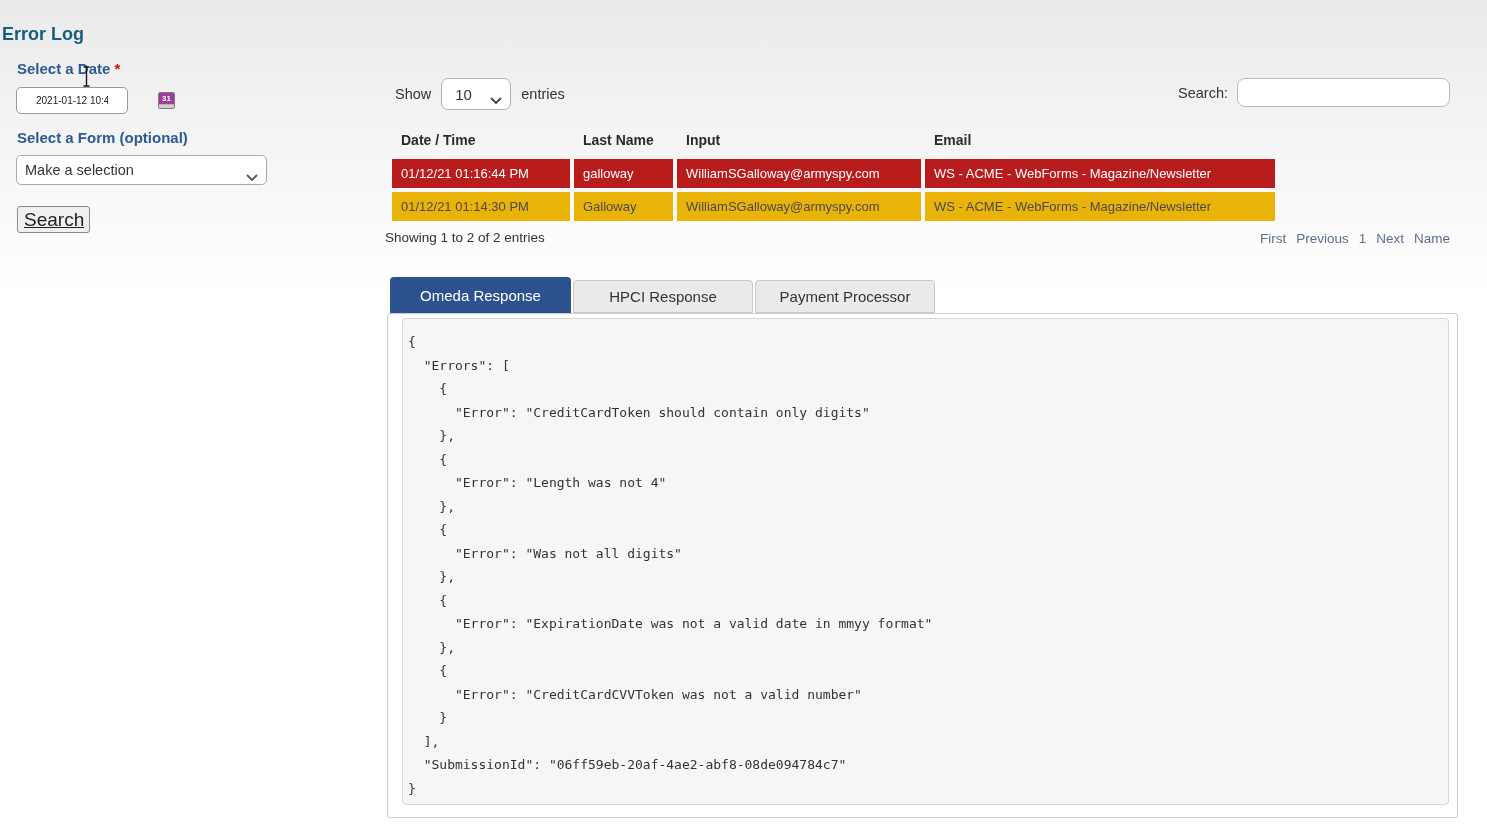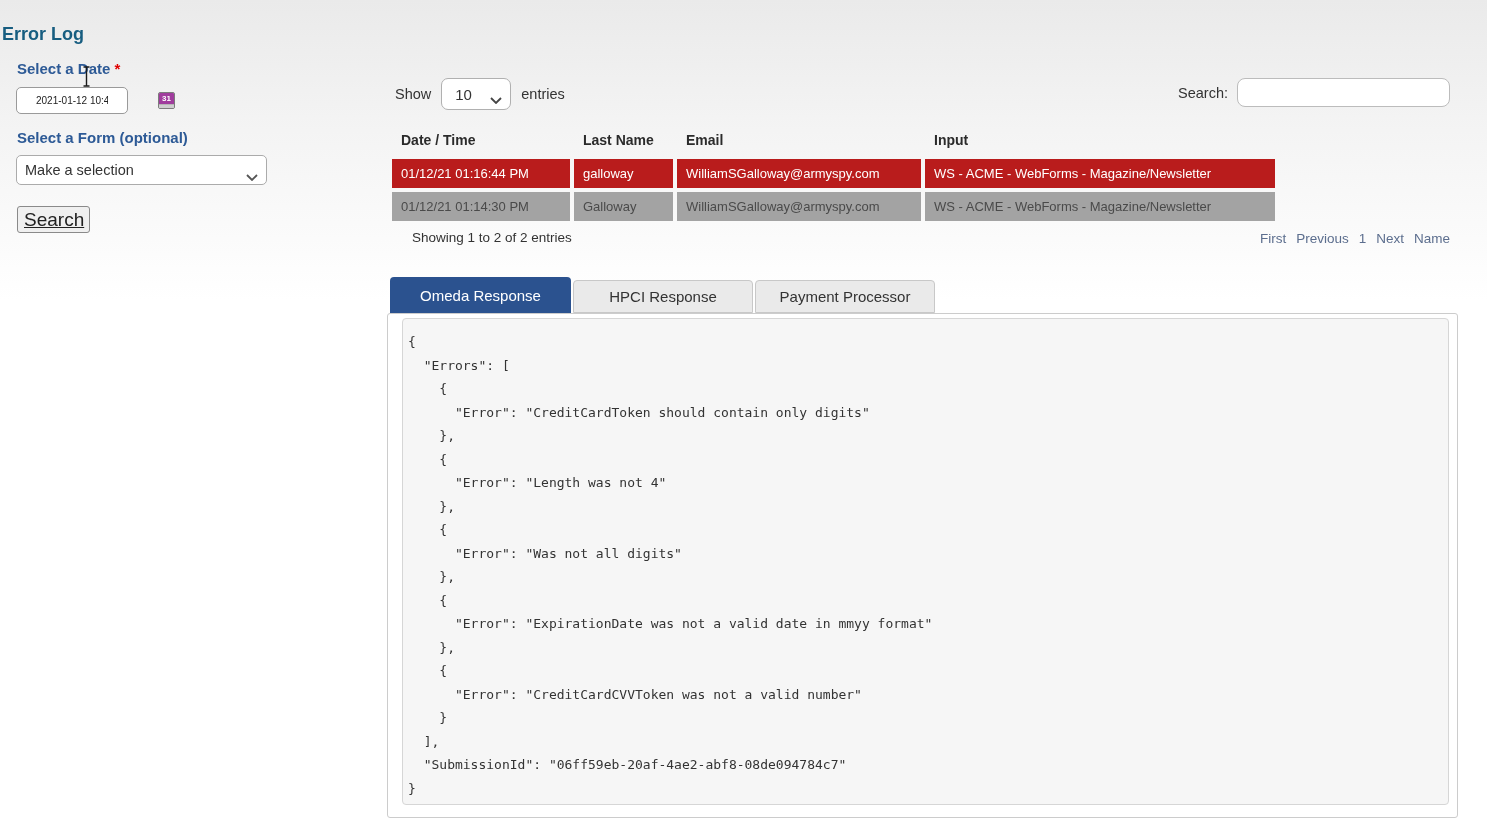--- a/index.html
+++ b/index.html
@@ -54,24 +54,24 @@
 
   
   .data-grid {
     left:392px; top:127px; width:883px;
     display:grid; grid-template-columns:178px 99px 244px 350px;
     column-gap:4px; row-gap:4px;
   }
   .th { font-size:14px; font-weight:bold; color:#2b2b2b; padding:5px 9px 7px 9px; cursor:pointer; white-space:nowrap; }
   .td {
     height:29px; display:flex; align-items:center; padding:0 9px;
-    background:#a3a3a3; color:#4a4a4a; font-size:13px; white-space:nowrap; overflow:hidden; cursor:pointer;
+    background:#eab308; color:#4a4a4a; font-size:13px; white-space:nowrap; overflow:hidden; cursor:pointer;
   }
   .td.sel { background:#b91c1c; color:#ffffff; }
-  .table-info { left:412px; top:230px; font-size:13.5px; color:#333; }
+  .table-info { left:385px; top:230px; font-size:13.5px; color:#333; }
   .pagination { top:231px; right:37px; display:flex; gap:10px; font-size:13.5px; color:#5c6e8e;justify-content:flex-end; }
   .pagination span { cursor:pointer; }
 
   
   .tabs { left:390px; top:277px; height:36px; display:flex; gap:2px; align-items:flex-end; z-index:3; }
   .tab {
     width:180px; height:33px; background:#eaeaea; border:1px solid #c8c8c8;
     border-radius:4px 4px 0 0; display:flex; align-items:center; justify-content:center;
     font-size:15px; color:#333; cursor:pointer;
   }
@@ -137,22 +137,22 @@
 </div>
 
 <div class="abs search-control">
   <span>Search:</span>
   <input class="tbl-search-input" value="" style="">
 </div>
 
 <div class="abs data-grid">
   <div class="th">Date / Time</div>
   <div class="th">Last Name</div>
+  <div class="th">Input</div>
   <div class="th">Email</div>
-  <div class="th">Input</div>
 
   <div class="td sel">01/12/21 01:16:44 PM</div>
   <div class="td sel">galloway</div>
   <div class="td sel">WilliamSGalloway@armyspy.com</div>
   <div class="td sel">WS - ACME - WebForms - Magazine/Newsletter</div>
 
   <div class="td">01/12/21 01:14:30 PM</div>
   <div class="td">Galloway</div>
   <div class="td">WilliamSGalloway@armyspy.com</div>
   <div class="td">WS - ACME - WebForms - Magazine/Newsletter</div>

